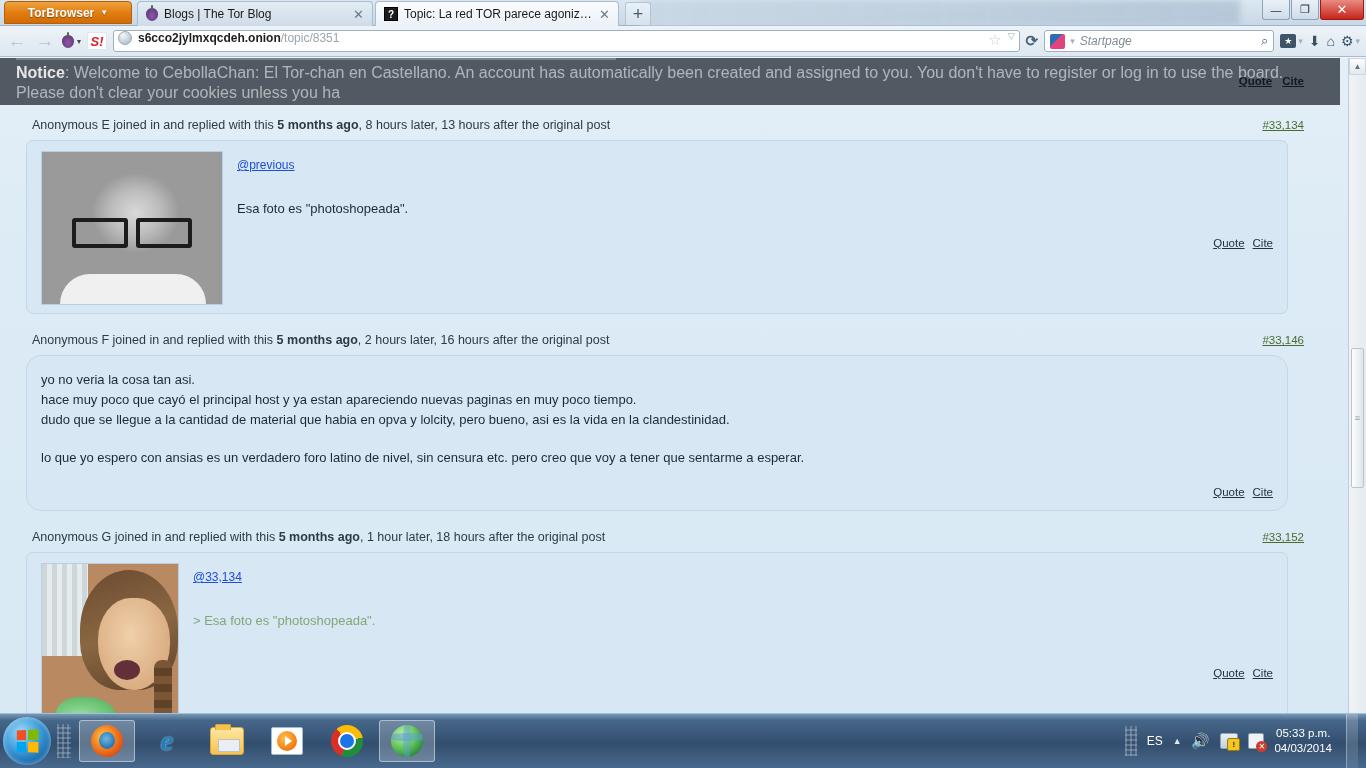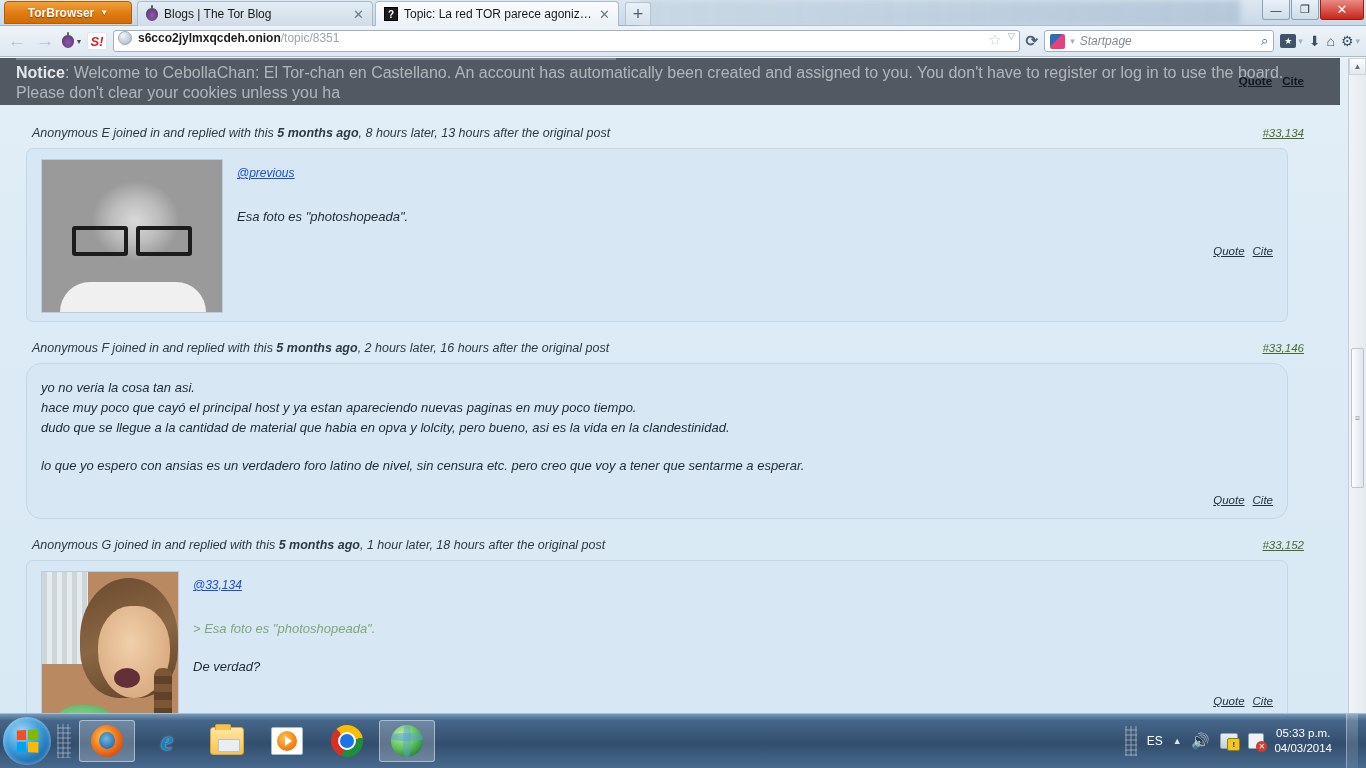--- a/index.html
+++ b/index.html
@@ -155,21 +155,21 @@
   #noticebar b { color: rgba(255,255,255,.85); }
   #noticebar .nlink { text-decoration: underline; color: rgba(200,215,225,.5); }
   #notice-top-sliver {
     position:absolute; left:16px; top:-4px; width:600px; height:6px;
     background: rgba(255,255,255,.25);
   }
 
   
   #posts { position: absolute; left: 0; top: 0; width: 1340px; padding-top: 55px; }
 
-  .post-wrap { position: relative; margin: 8px 8px 14px 8px; font-style: italic; }
+  .post-wrap { position: relative; margin: 0 8px 14px 8px; }
   .post-meta {
     position: relative; font-size: 12.5px; color: #2c3a44;
     padding: 4px 10px 6px 24px; line-height: 17px;
   }
   .post-meta b { font-weight: bold; }
   .post-id {
     position: absolute; right: 28px; top: 4px;
     font-size: 11.5px; color: #4a6b2f; text-decoration: underline;
   }
   .post-body {
@@ -477,21 +477,20 @@
                 <div class="face"></div>
                 <div class="mouth"></div>
                 <div class="braid"></div>
                 <div class="green"></div>
               </div>
             </div>
             <div class="post-text">
               <a class="reply-link">@33,134</a>
               <div class="quoted">&gt; Esa foto es "photoshopeada".</div>
               <div class="blank-line"></div>
-              <div class="">De verdad?</div>
               <div class="post-actions"><a>Quote</a><a>Cite</a></div>
             </div>
           </div>
         </div>
       </div>
 
     <div id="noticebar">
       <div id="notice-top-sliver"></div>
       <span><b>Notice</b></span><span>: Welcome to CebollaChan: El Tor-chan en Castellano. An account has automatically been created and assigned to you. You don't have to register or log in to use the board. Please don't clear your cookies unless you ha</span><br>
       <span class="nlink">Set a memorable name and password</span><span>.</span>

